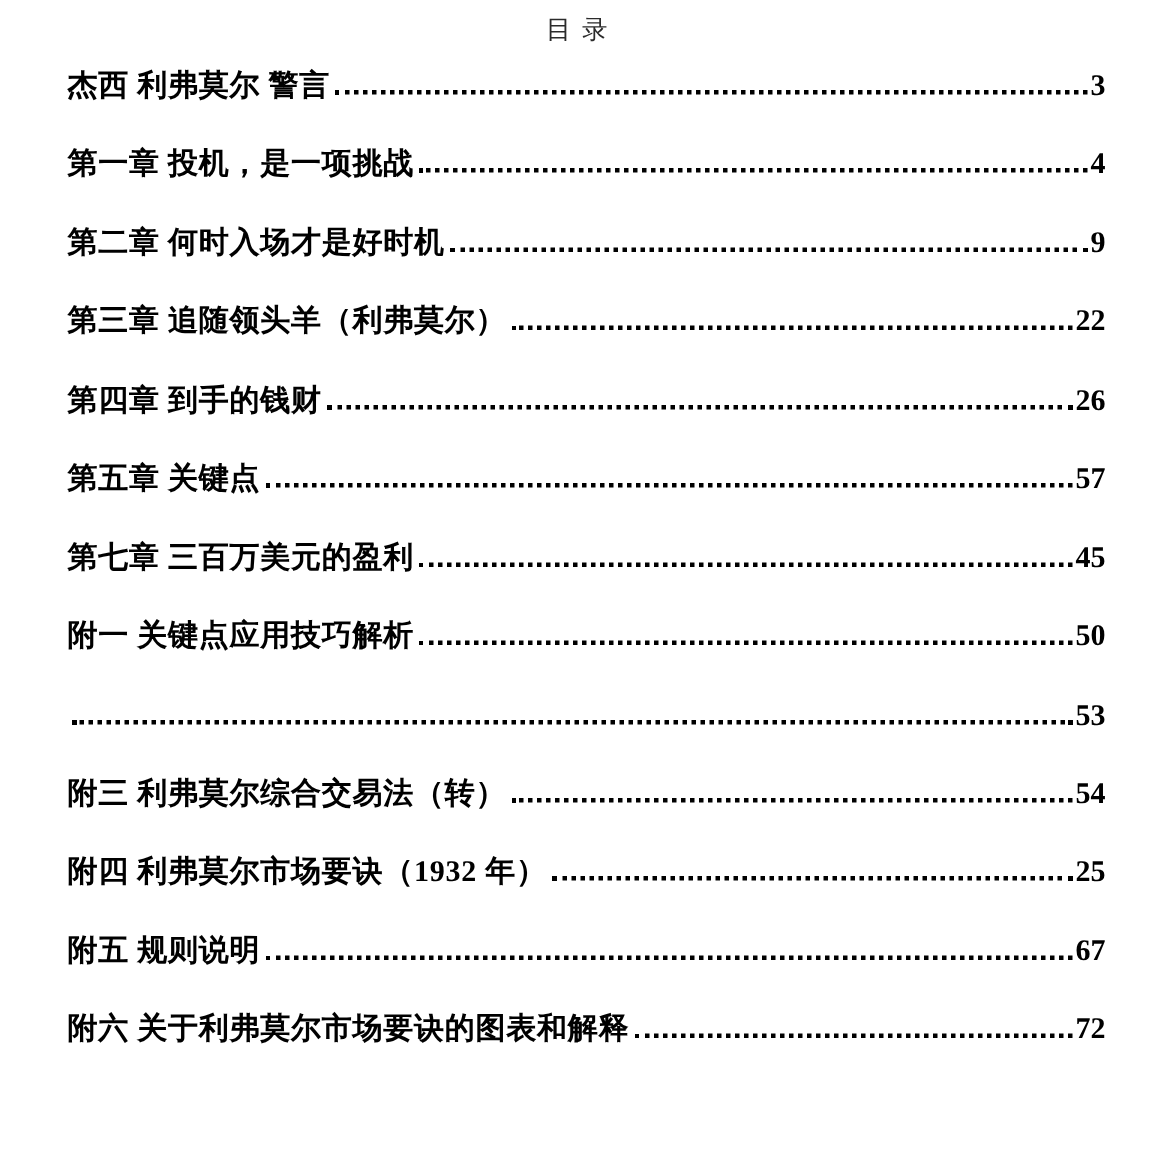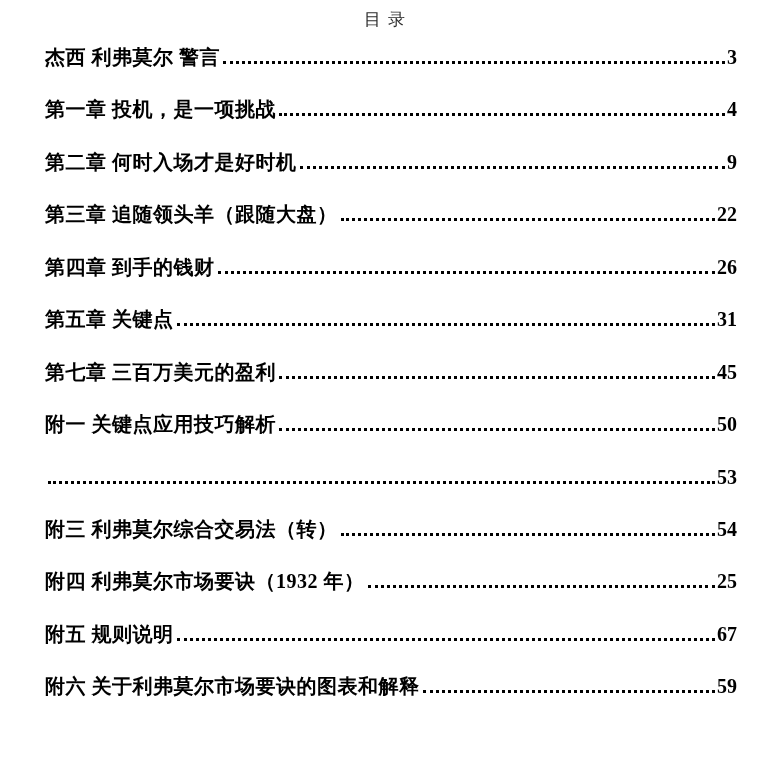--- a/index.html
+++ b/index.html
@@ -80,33 +80,33 @@
     <span class="toc-label">第一章 投机，是一项挑战</span>
     <span class="toc-dots"></span>
     <span class="toc-page">4</span>
   </div>
       <div class="toc-row">
     <span class="toc-label">第二章 何时入场才是好时机</span>
     <span class="toc-dots"></span>
     <span class="toc-page">9</span>
   </div>
       <div class="toc-row">
-    <span class="toc-label">第三章 追随领头羊（跟随大盘）</span>
+    <span class="toc-label">第三章 追随领头羊（利弗莫尔）</span>
     <span class="toc-dots"></span>
     <span class="toc-page">22</span>
   </div>
       <div class="toc-row">
     <span class="toc-label">第四章 到手的钱财</span>
     <span class="toc-dots"></span>
     <span class="toc-page">26</span>
   </div>
       <div class="toc-row">
     <span class="toc-label">第五章 关键点</span>
     <span class="toc-dots"></span>
-    <span class="toc-page">31</span>
+    <span class="toc-page">57</span>
   </div>
       <div class="toc-row">
     <span class="toc-label">第七章 三百万美元的盈利</span>
     <span class="toc-dots"></span>
     <span class="toc-page">45</span>
   </div>
       <div class="toc-row">
     <span class="toc-label">附一 关键点应用技巧解析</span>
     <span class="toc-dots"></span>
     <span class="toc-page">50</span>
@@ -126,16 +126,16 @@
     <span class="toc-page">25</span>
   </div>
       <div class="toc-row">
     <span class="toc-label">附五 规则说明</span>
     <span class="toc-dots"></span>
     <span class="toc-page">67</span>
   </div>
       <div class="toc-row">
     <span class="toc-label">附六 关于利弗莫尔市场要诀的图表和解释</span>
     <span class="toc-dots"></span>
-    <span class="toc-page">59</span>
+    <span class="toc-page">72</span>
   </div>
     </div>
 </div>
 
 </body></html>

